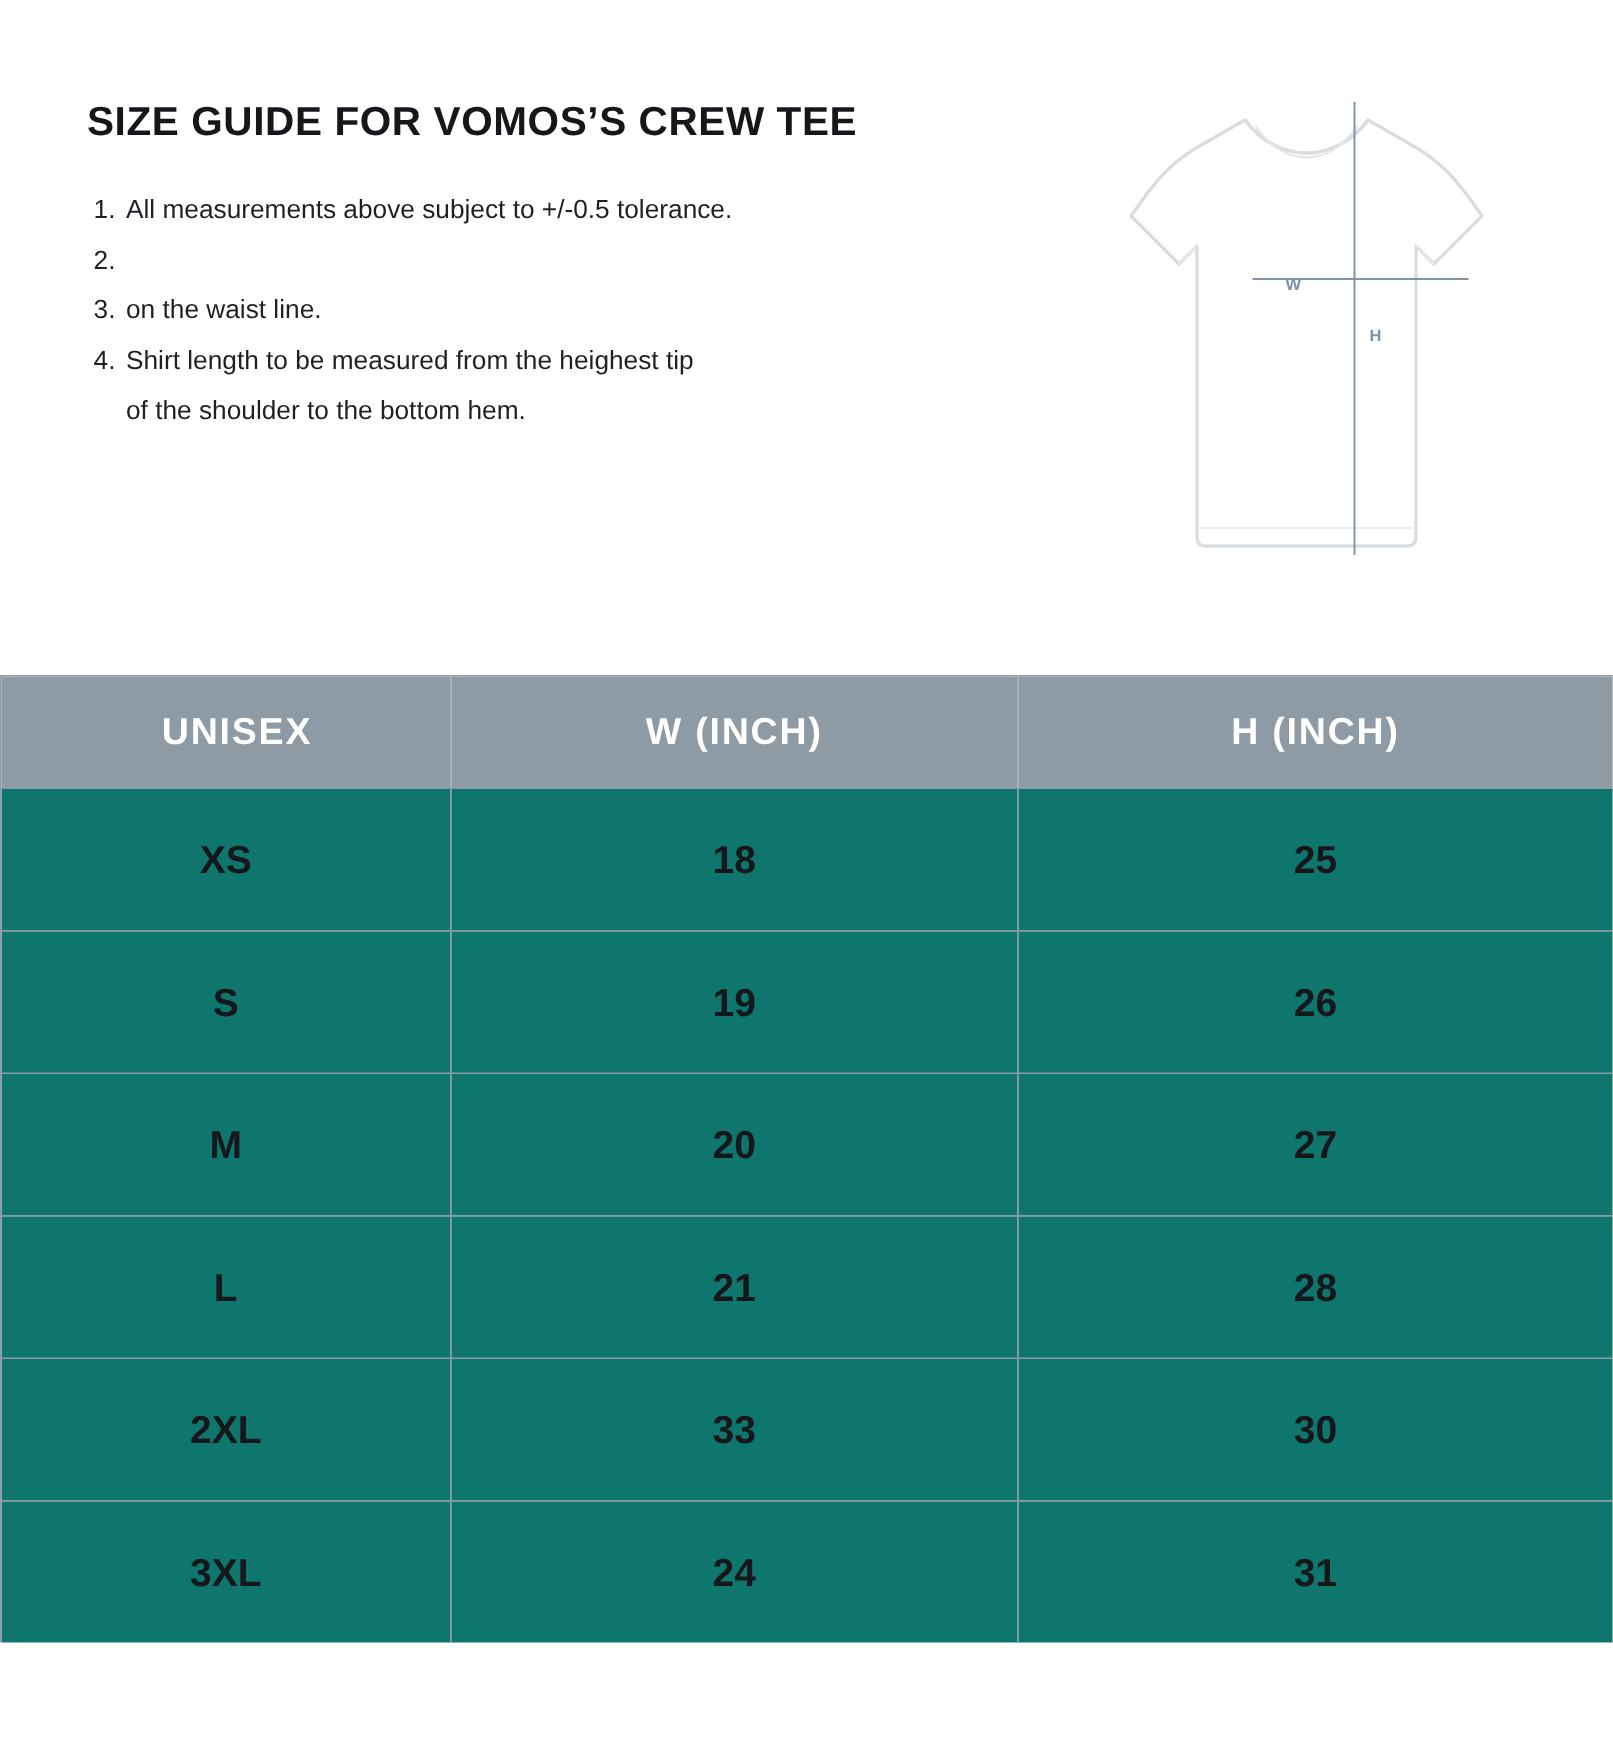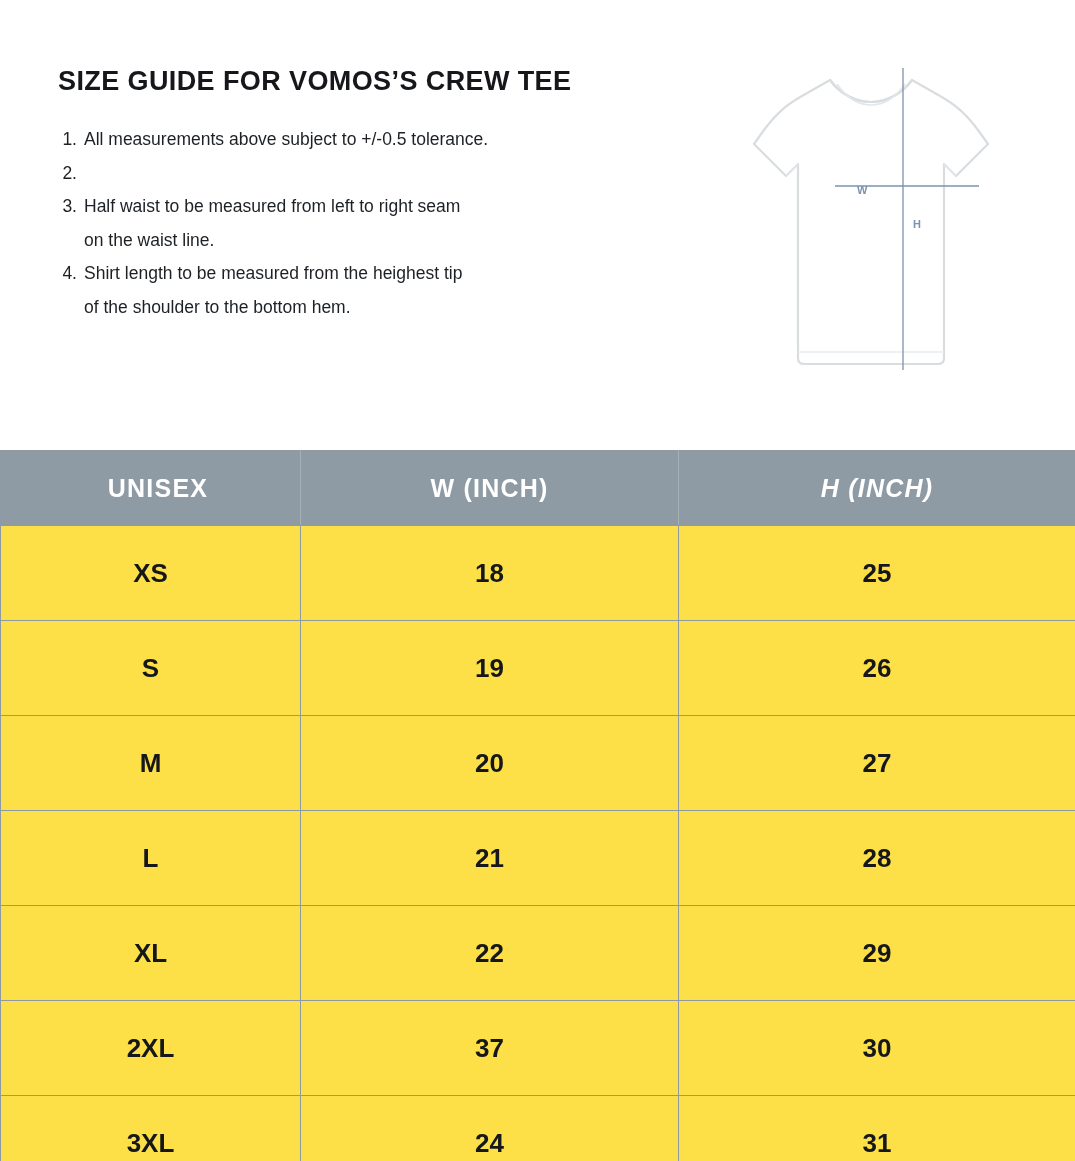--- a/index.html
+++ b/index.html
@@ -103,27 +103,27 @@
     background: #8e9ba4;
     color: #ffffff;
     font-size: 25px;
     letter-spacing: 1.2px;
     height: 72px;
     border-color: #8e9ba4;
     border-left-color: #a5b0b8;
     border-right-color: #a5b0b8;
   }
   table.size-table thead th:first-child { border-left-color: #8e9ba4; padding-left: 16px; }
-  table.size-table thead th:last-child { border-right-color: #8e9ba4; font-style: italic; }
+  table.size-table thead th:last-child { border-right-color: #8e9ba4; }
 
   table.size-table tbody td {
     height: 92px;
     font-size: 26px;
     color: #15171a;
-    background: #fde047;
+    background: #0f766e;
   }
   table.size-table tbody tr:last-child td {
     border-bottom: none;
   }
   table.size-table col.c1 { width: 300px; }
   table.size-table col.c2 { width: 378px; }
   table.size-table col.c3 { width: 397px; }
 </style>
 </head>
 <body>
@@ -141,21 +141,20 @@
         </span>
       </li>
       <li class="note">
         <span class="note-num">2.</span>
         <span class="note-text">
         </span>
       </li>
       <li class="note">
         <span class="note-num">3.</span>
         <span class="note-text">
-          <span>Half waist to be measured from left to right seam</span>
           <span class="cont">on the waist line.</span>
         </span>
       </li>
       <li class="note">
         <span class="note-num">4.</span>
         <span class="note-text">
           <span>Shirt length to be measured from the heighest tip</span>
           <span class="cont">of the shoulder to the bottom hem.</span>
         </span>
       </li>
@@ -211,27 +210,22 @@
         <td>M</td>
         <td>20</td>
         <td>27</td>
       </tr>
       <tr>
         <td>L</td>
         <td>21</td>
         <td>28</td>
       </tr>
       <tr>
-        <td>XL</td>
-        <td>22</td>
-        <td>29</td>
-      </tr>
-      <tr>
         <td>2XL</td>
-        <td>37</td>
+        <td>33</td>
         <td>30</td>
       </tr>
       <tr>
         <td>3XL</td>
         <td>24</td>
         <td>31</td>
       </tr>
     </tbody>
   </table>
 

